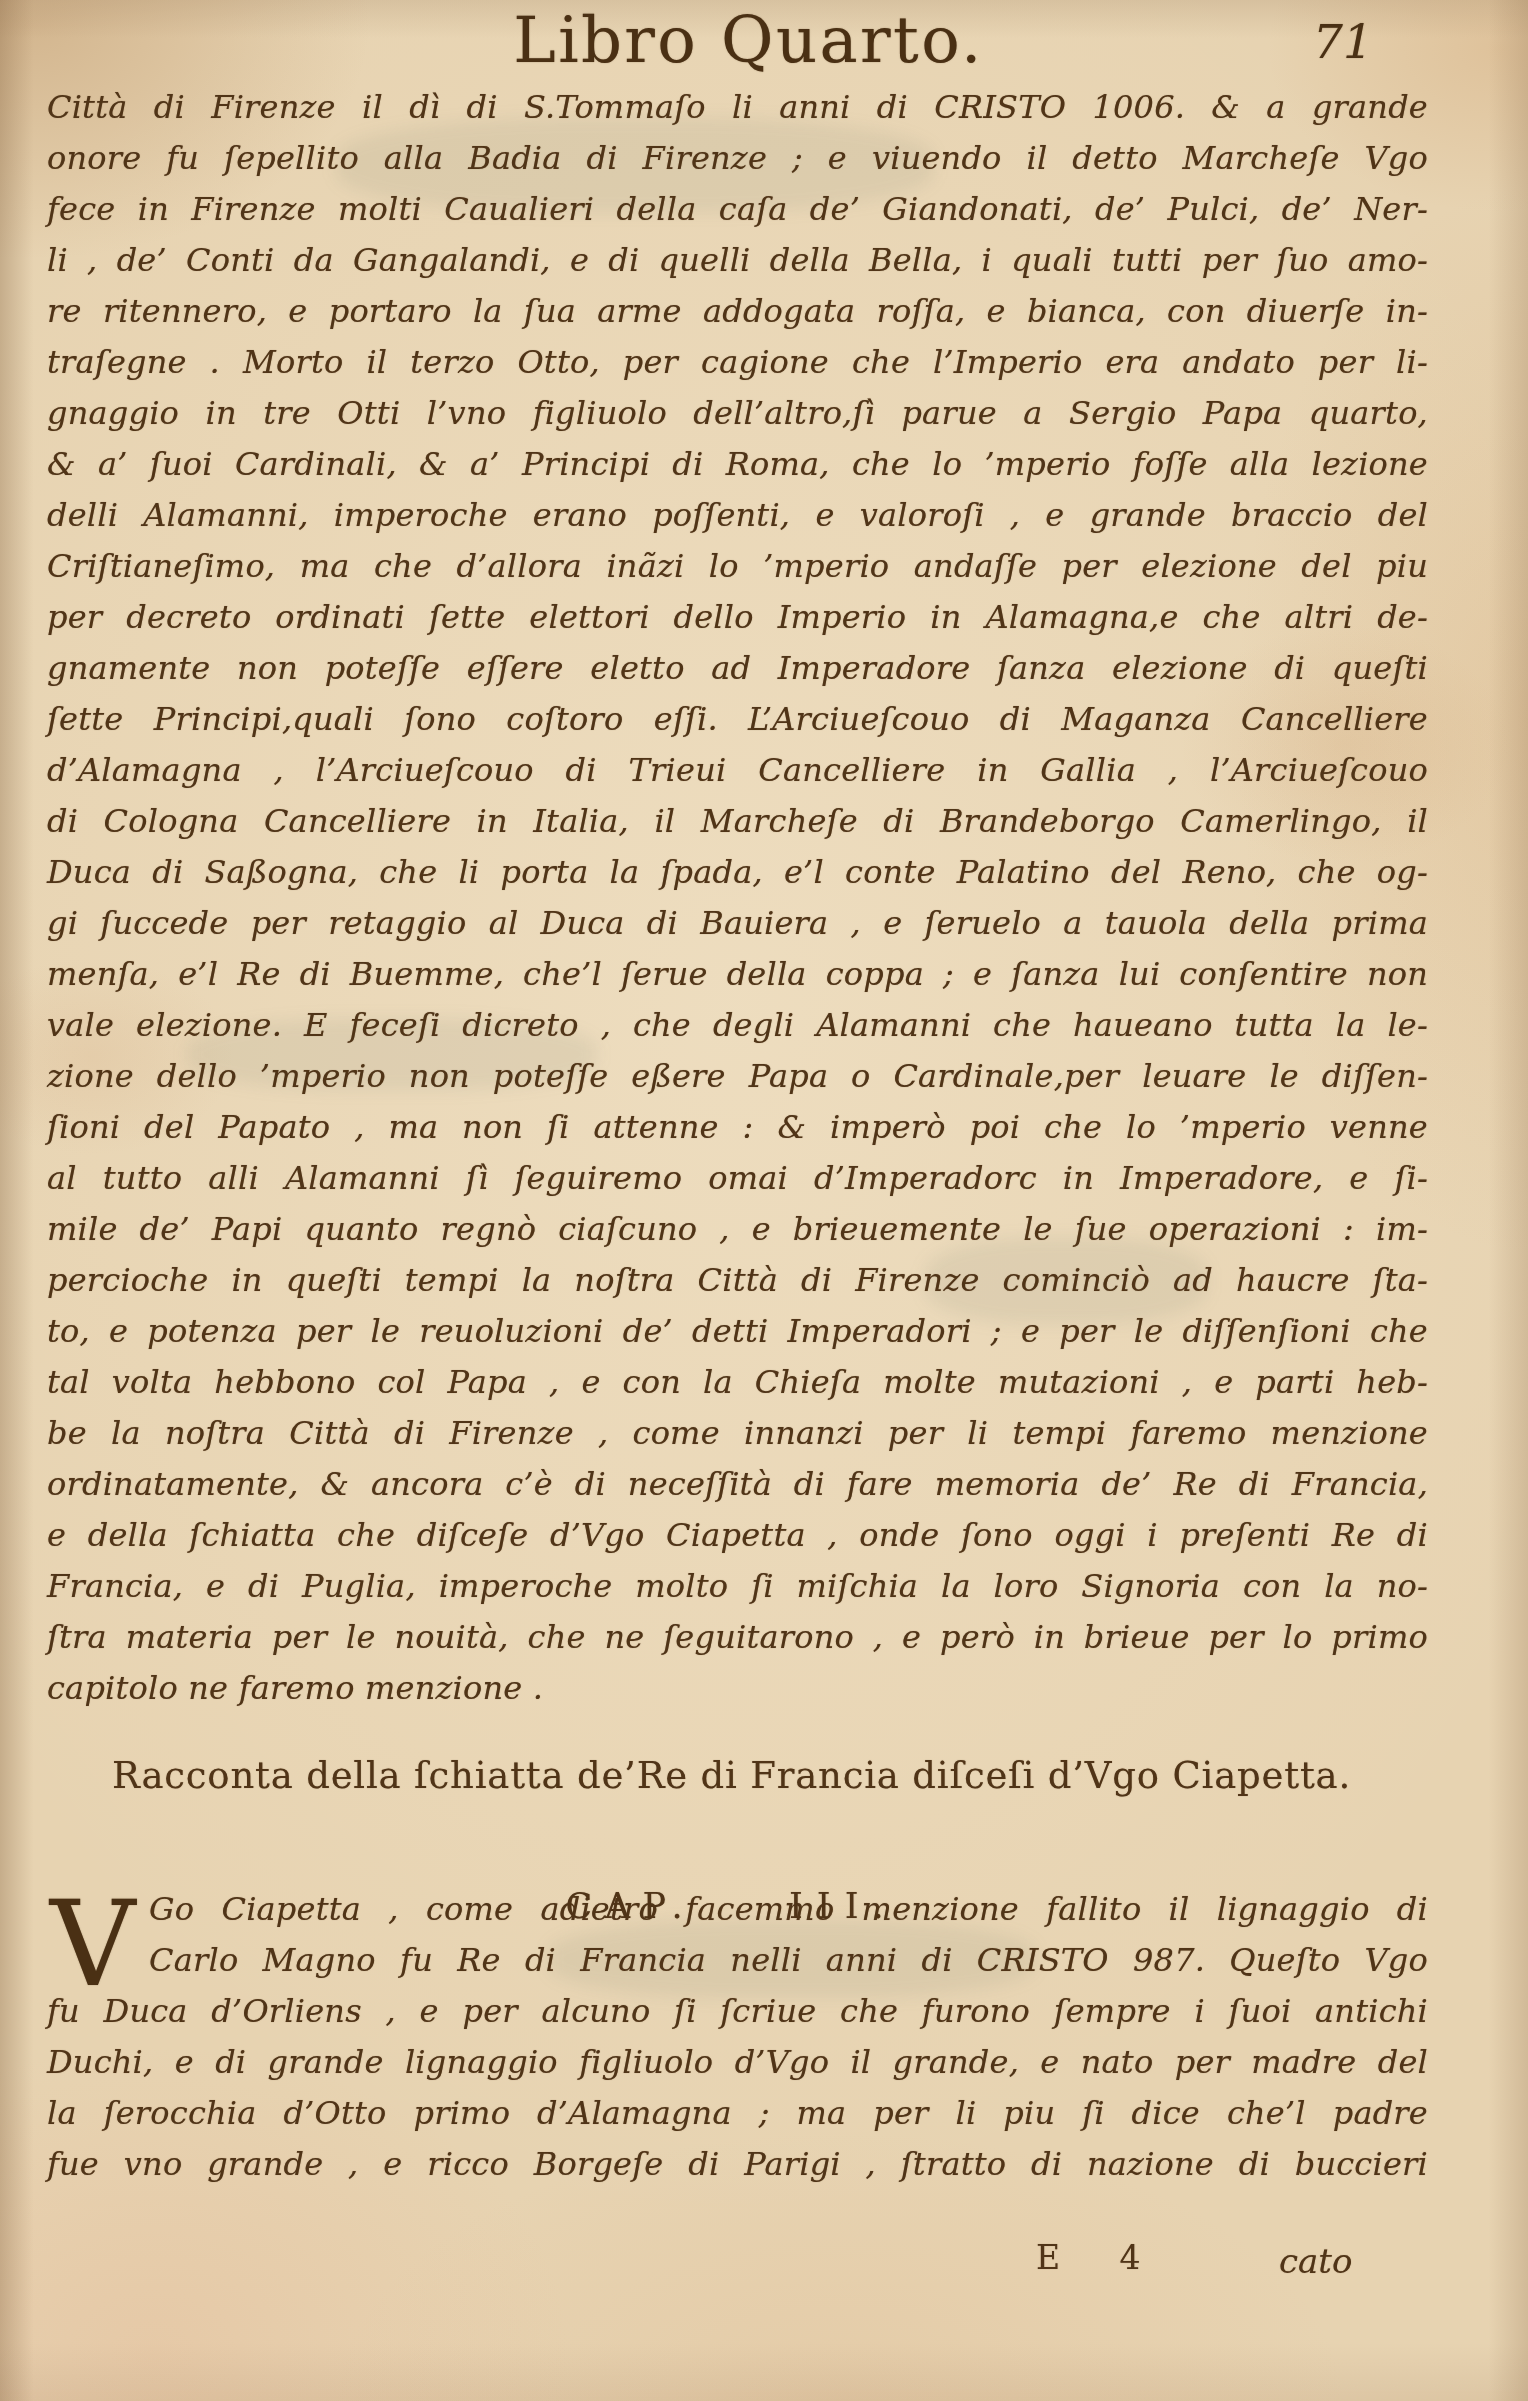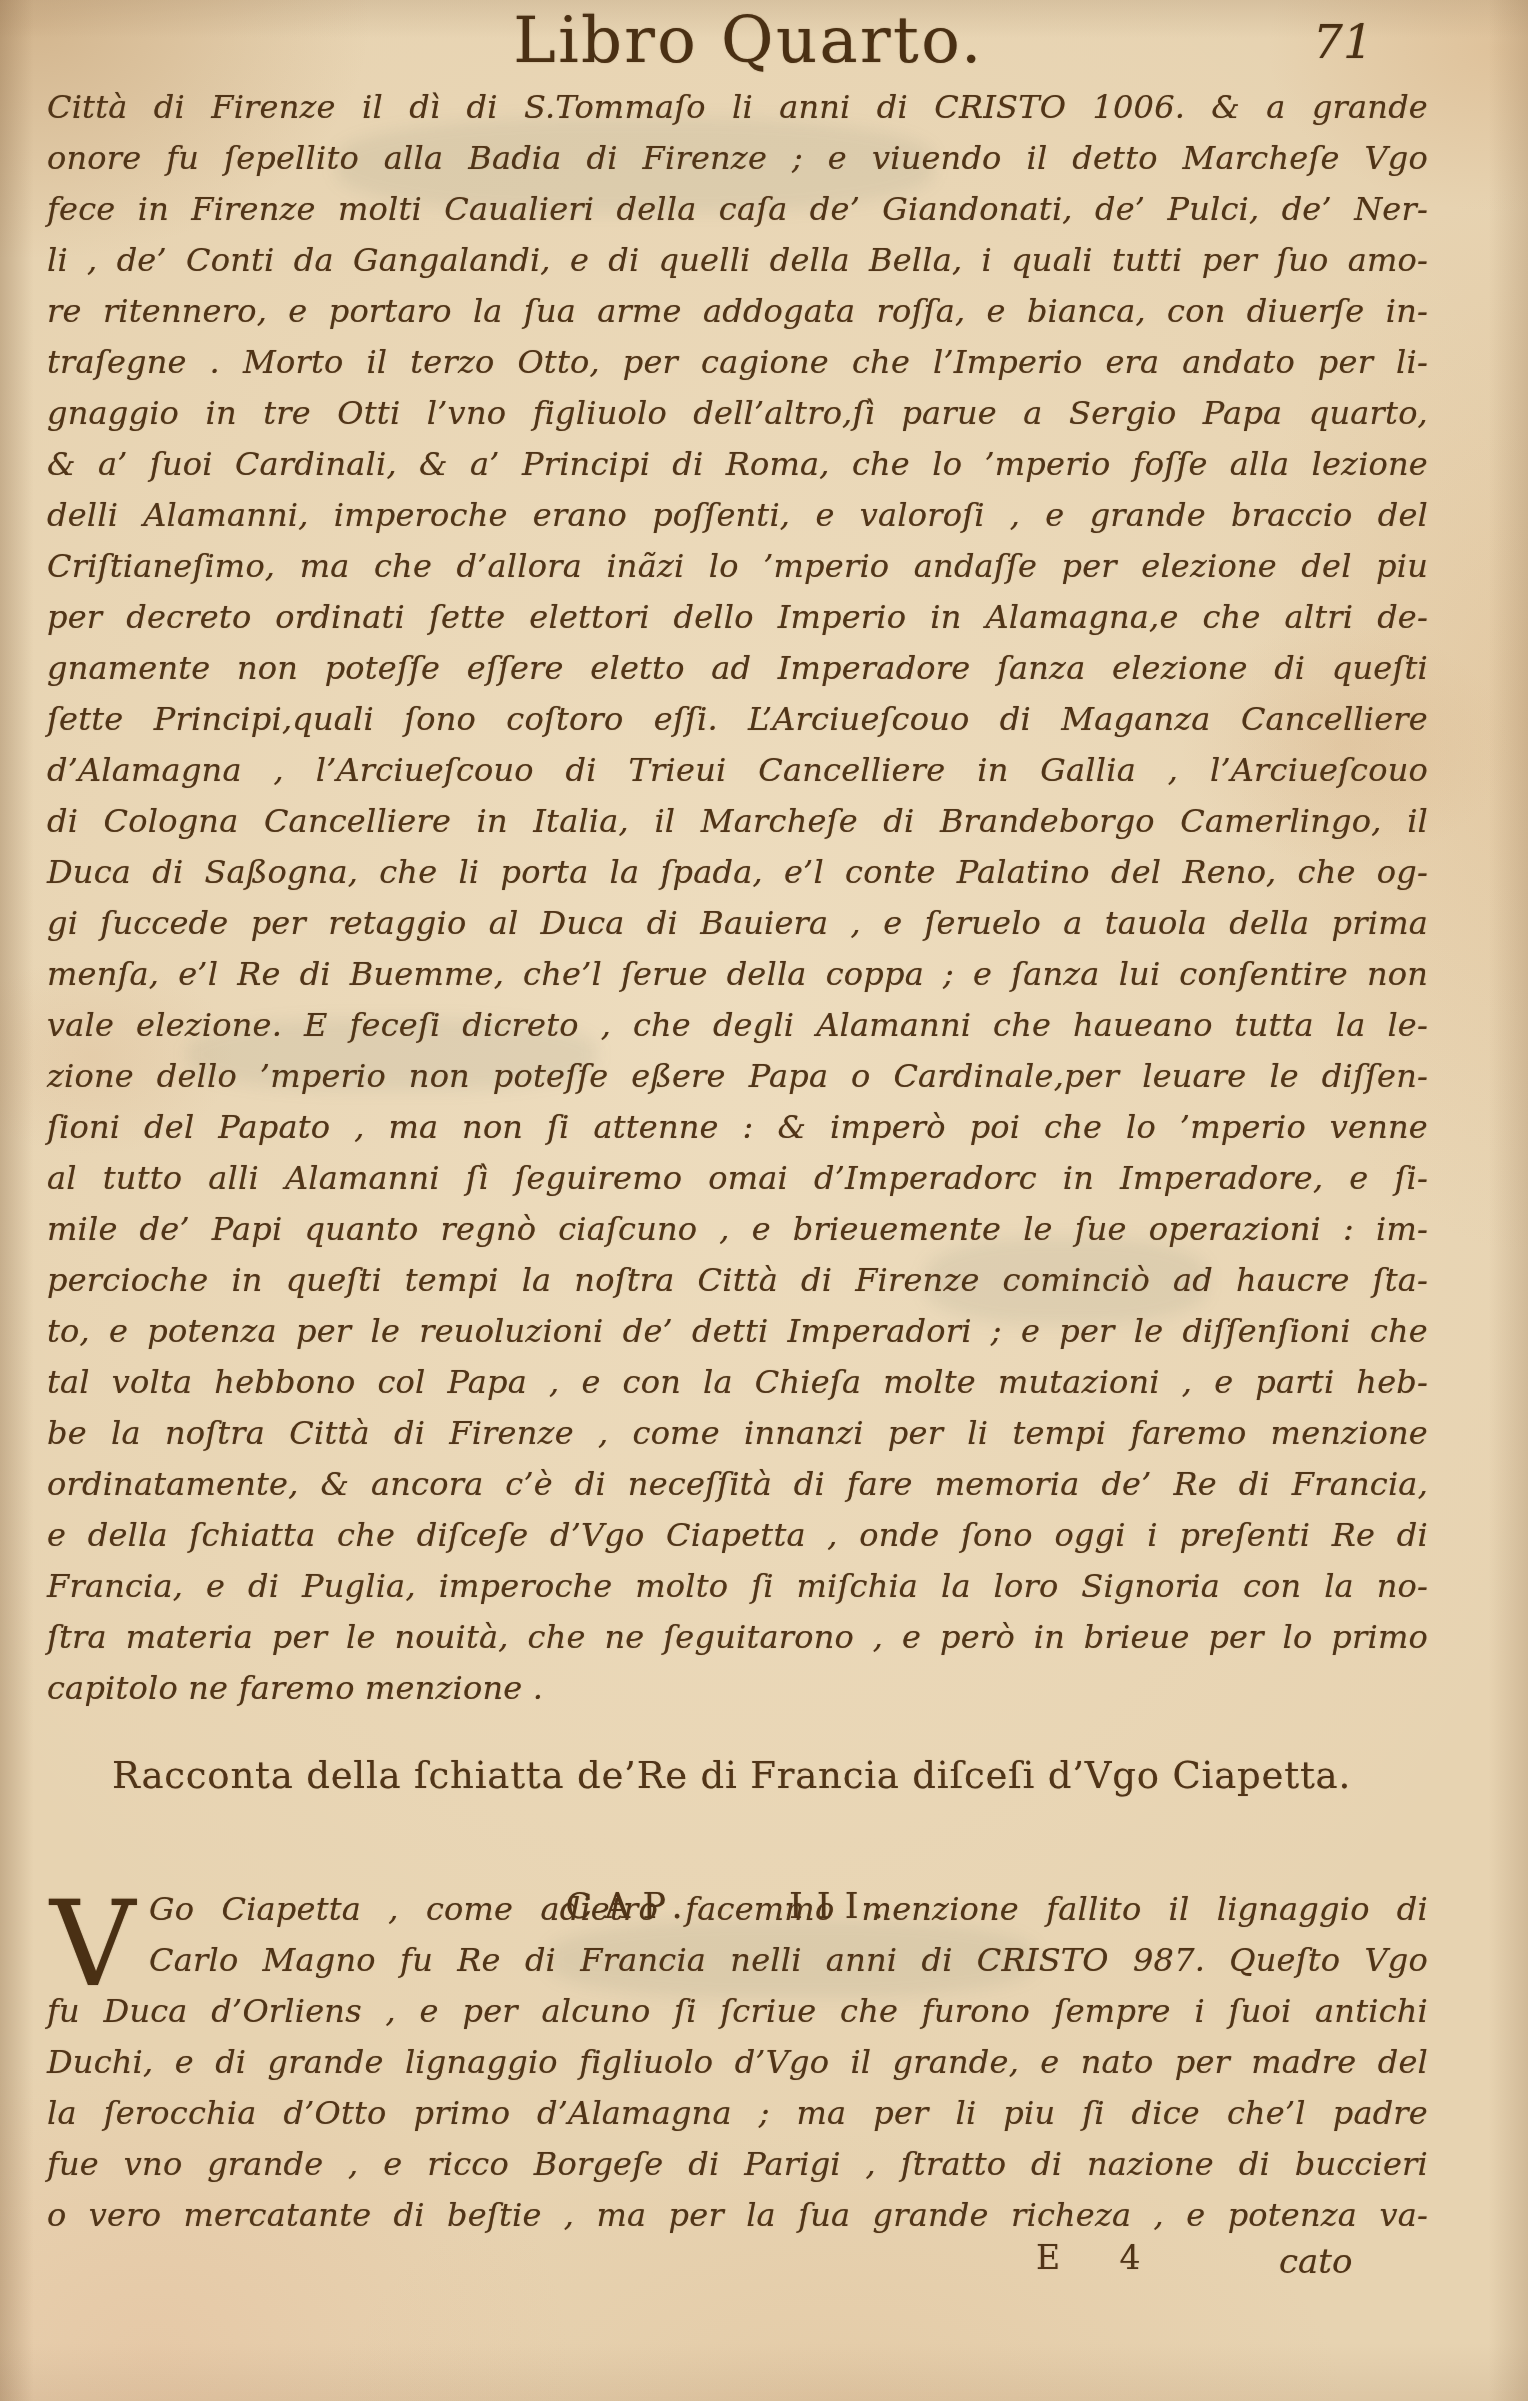--- a/index.html
+++ b/index.html
@@ -134,21 +134,20 @@
 
   <div class="para para2">
     <div class="dropcap">V</div>
     <div class="p2lines">
         <div class="line">Go Ciapetta , come adietro facemmo menzione fallito il lignaggio di</div>
         <div class="line">Carlo Magno fu Re di Francia nelli anni di CRISTO 987. Queſto Vgo</div>
         <div class="line">fu Duca d’Orliens , e per alcuno ſi ſcriue che furono ſempre i ſuoi antichi</div>
         <div class="line">Duchi, e di grande lignaggio figliuolo d’Vgo il grande, e nato per madre del</div>
         <div class="line">la ſerocchia d’Otto primo d’Alamagna ; ma per li piu ſi dice che’l padre</div>
         <div class="line">fue vno grande , e ricco Borgeſe di Parigi , ſtratto di nazione di buccieri</div>
-        <div class="line">o vero mercatante di beſtie , ma per la ſua grande richeza , e potenza va-</div>
       </div>
   </div>
 
   <div class="sig-row">
     <span class="sig-mark">E 4</span>
     <span class="catchword">cato</span>
   </div>
 
 </div>
 

